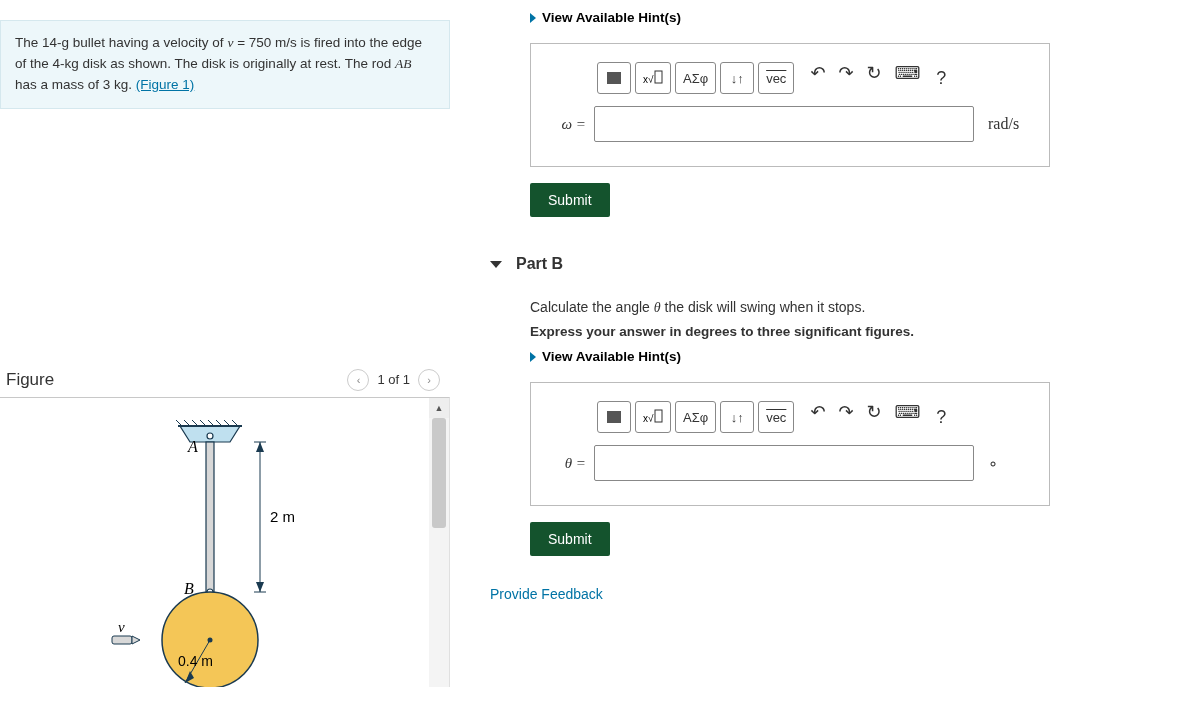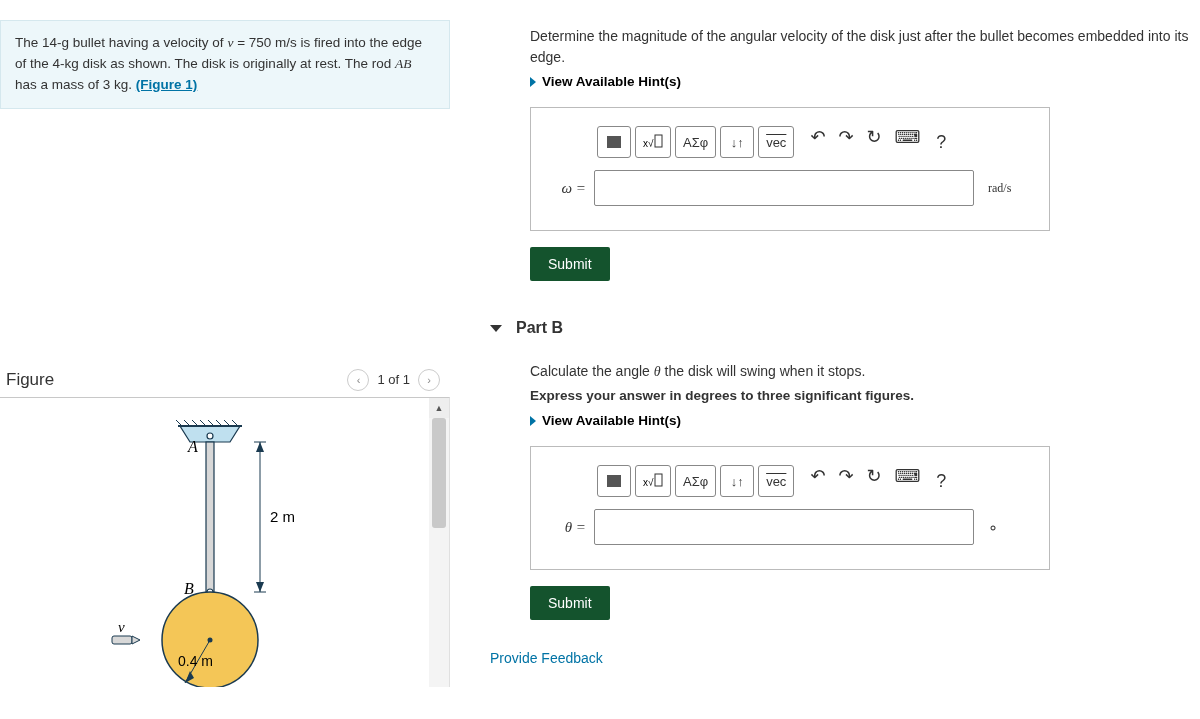--- a/index.html
+++ b/index.html
@@ -15,21 +15,21 @@
   .right-col { flex: 1; padding: 10px 0 0 30px; }
 
   .problem-box {
     background: #edf7fa;
     border: 1px solid #d5e8ee;
     padding: 12px 14px;
     font-size: 13.5px;
     line-height: 1.55;
   }
   .problem-box i { font-style: italic; font-family: 'Times New Roman', serif; }
-  .problem-box .link { color: #0073a5; text-decoration: underline; cursor: pointer; font-weight: bold; }
+  .problem-box .link { color: #0073a5; text-decoration: underline; cursor: pointer; }
 
   .figure-section { margin-top: 260px; }
   .figure-header { display: flex; align-items: center; justify-content: space-between; padding: 0 10px 6px 6px; }
   .figure-title { font-size: 17px; color: #333; }
   .pager { display: flex; align-items: center; gap: 8px; font-size: 13px; }
   .pager-arrow {
     width: 22px; height: 22px; border: 1px solid #ccc; border-radius: 50%;
     display: flex; align-items: center; justify-content: center; color: #888; font-size: 11px;
   }
   .figure-body {
@@ -86,21 +86,21 @@
   }
   .tb-spacer { margin-left: 12px; border:none; }
   .tb-plain { border:none; background:none; min-width:24px; font-size:18px; color:#333; }
 
   .input-row { display: flex; align-items: center; }
   .var-label { width: 45px; text-align: right; padding-right: 8px; font-style: italic; font-family: 'Times New Roman', serif; font-size: 15px; }
   .ans-input {
     flex: 1; height: 36px; border: 1px solid #888; border-radius: 2px;
     background: #fff; padding: 0 8px; font-size: 14px; max-width: 380px;
   }
-  .unit-label { padding-left: 14px; font-family: 'Times New Roman', serif; font-size: 12px; }
+  .unit-label { padding-left: 14px; font-family: 'Times New Roman', serif; font-size: 16px; }
   .deg-symbol { font-size: 16px; }
 
   .submit-btn {
     background: #14532d; color: #fff; border: none; border-radius: 2px;
     padding: 9px 18px; font-size: 14px; cursor: pointer;
   }
 
   .feedback-link { color: #0073a5; font-size: 14px; cursor: pointer; padding-left: 0; }
 </style>
 </head>
@@ -174,21 +174,20 @@
             <text x="18" y="214" font-family="Times New Roman" font-style="italic" font-size="15">v</text>
           </svg>
         </div>
       </div>
     </div>
   </div>
 
   <div class="right-col">
 
     <div class="part-body">
-      <div class="instr">Determine the magnitude of the angular velocity of the disk just after the bullet becomes embedded into its edge.</div>
       <div class="hint-link">
         <span class="caret-right"></span>
         <span>View Available Hint(s)</span>
       </div>
       <div class="answer-block">
         <div class="toolbar">
           <div class="tb-btn">
               <div style="width:14px;height:12px;background:#555"></div>
             </div>
           <div class="tb-btn">

